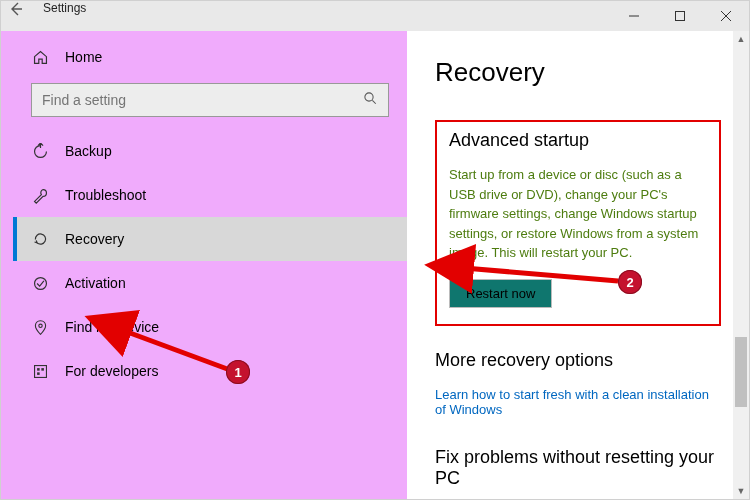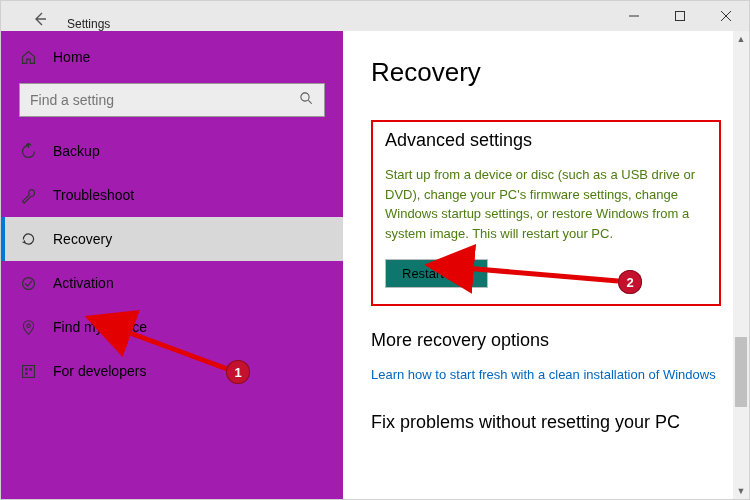--- a/index.html
+++ b/index.html
@@ -14,38 +14,38 @@
   .canvas {
     width: 750px; height: 500px;
     border: 1px solid #d0d0d0;
     display: flex;
     flex-direction: column;
     background: #e9e9e9;
   }
   
   .titlebar {
     height: 30px;
-    display: flex; align-items: flex-end;
+    display: flex; align-items: flex-start;
     background: #e9e9e9;
-    padding: 0 0 0 24px;
+    padding: 0 0 0 0;
   }
   .titlebar .back { width: 30px; text-align: center; color: #555; font-size: 16px; }
   .titlebar .title { margin-left: 12px; font-size: 12px; color: #222; }
   .winbtns { margin-left: auto; display: flex; }
   .winbtn {
     width: 46px; height: 30px;
     display: flex; align-items: center; justify-content: center;
     color: #333; font-size: 11px;
   }
   
   .split { display: flex; flex: 1; min-height: 0; }
   .sidebar {
-    width: 342px;
-    background: #a21caf;
-    padding: 6px 0 0 0;
+    width: 406px;
+    background: #f0abfc;
+    padding: 6px 0 0 12px;
     display: flex; flex-direction: column;
     overflow: hidden;
   }
   .home-row {
     display: flex; align-items: center;
     height: 40px;
     padding: 0 18px;
     gap: 16px;
   }
   .icon { width: 18px; display: inline-flex; align-items: center; justify-content: center; color: #333; }
@@ -232,21 +232,21 @@
           </span>
           <span class="lbl">For developers</span>
         </div>
       </div>
     </div>
 
     <div class="content">
       <h1 class="page-h1">Recovery</h1>
 
       <div class="redbox">
-        <div class="sec-title">Advanced settings</div>
+        <div class="sec-title">Advanced startup</div>
         <div class="sec-body">Start up from a device or disc (such as a USB drive or DVD), change your PC's firmware settings, change Windows startup settings, or restore Windows from a system image. This will restart your PC.</div>
         <div class="btn">Restart now</div>
       </div>
 
       <div class="more-title">More recovery options</div>
       <a class="link">Learn how to start fresh with a clean installation of Windows</a>
 
       <div class="fix-title">Fix problems without resetting your PC</div>
 
       <div class="scrollbar">

